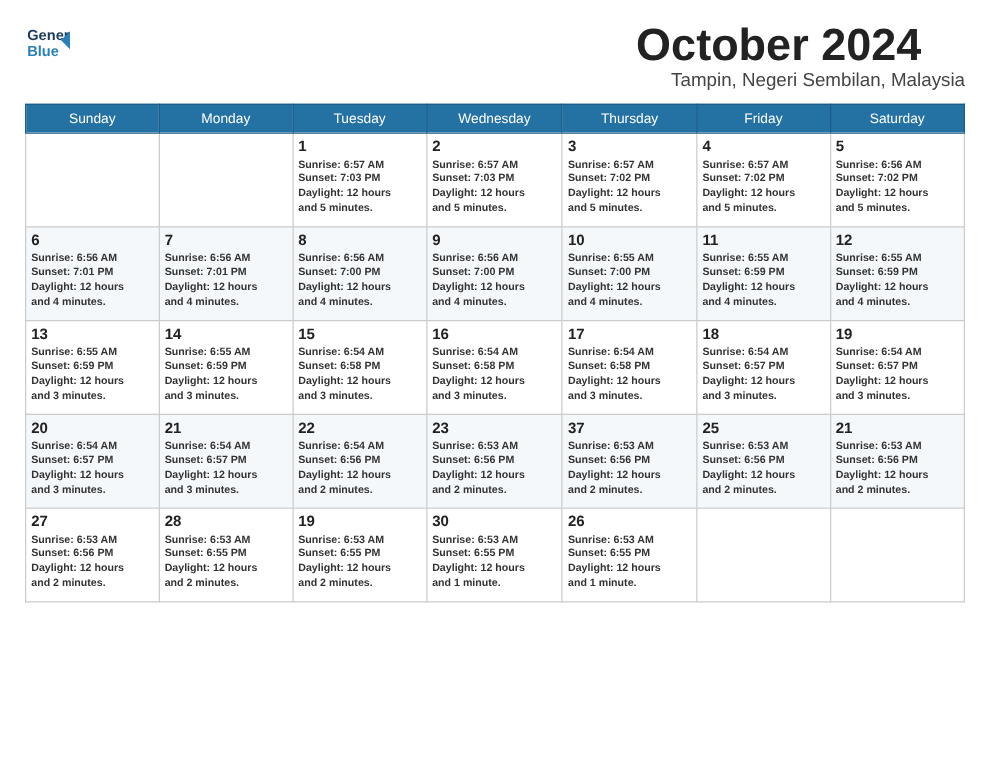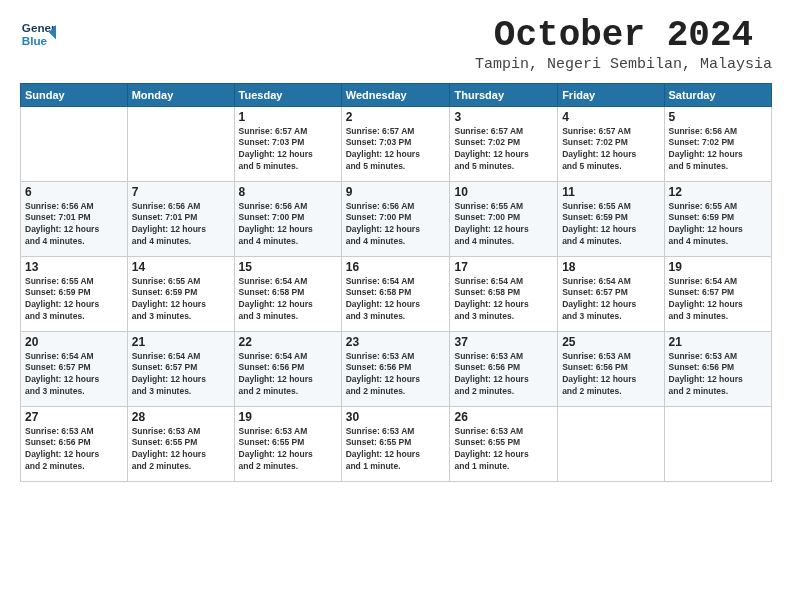--- a/index.html
+++ b/index.html
@@ -30,45 +30,45 @@
     .logo-wrapper {
       display: flex;
       align-items: center;
       gap: 2px;
     }
     .logo-icon {
       width: 36px;
       height: 36px;
     }
     .title-section {
-      text-align: center;
-      font-family: Liberation Mono, monospace;
+      text-align: left;
     }
     .month-title {
       font-size: 36px;
       font-weight: bold;
       color: #222;
       line-height: 1.1;
     }
     .location-title {
       font-size: 15px;
       color: #444;
+      margin-left: 28px;
     }
     .calendar-table {
       width: 100%;
       border-collapse: collapse;
       font-size: 9.5px;
     }
     .calendar-table thead tr th {
       background: #2471a3;
       color: #fff;
       padding: 5px 4px;
-      text-align: left;
+      text-align: center;
       font-size: 11px;
-      font-weight: bold;
+      font-weight: normal;
       border: 1px solid #1a5c8a;
     }
     .calendar-table tbody tr td {
       border: 1px solid #ccc;
       vertical-align: top;
       padding: 3px 4px;
       width: 113px;
       min-height: 70px;
       height: 75px;
       color: #222;

